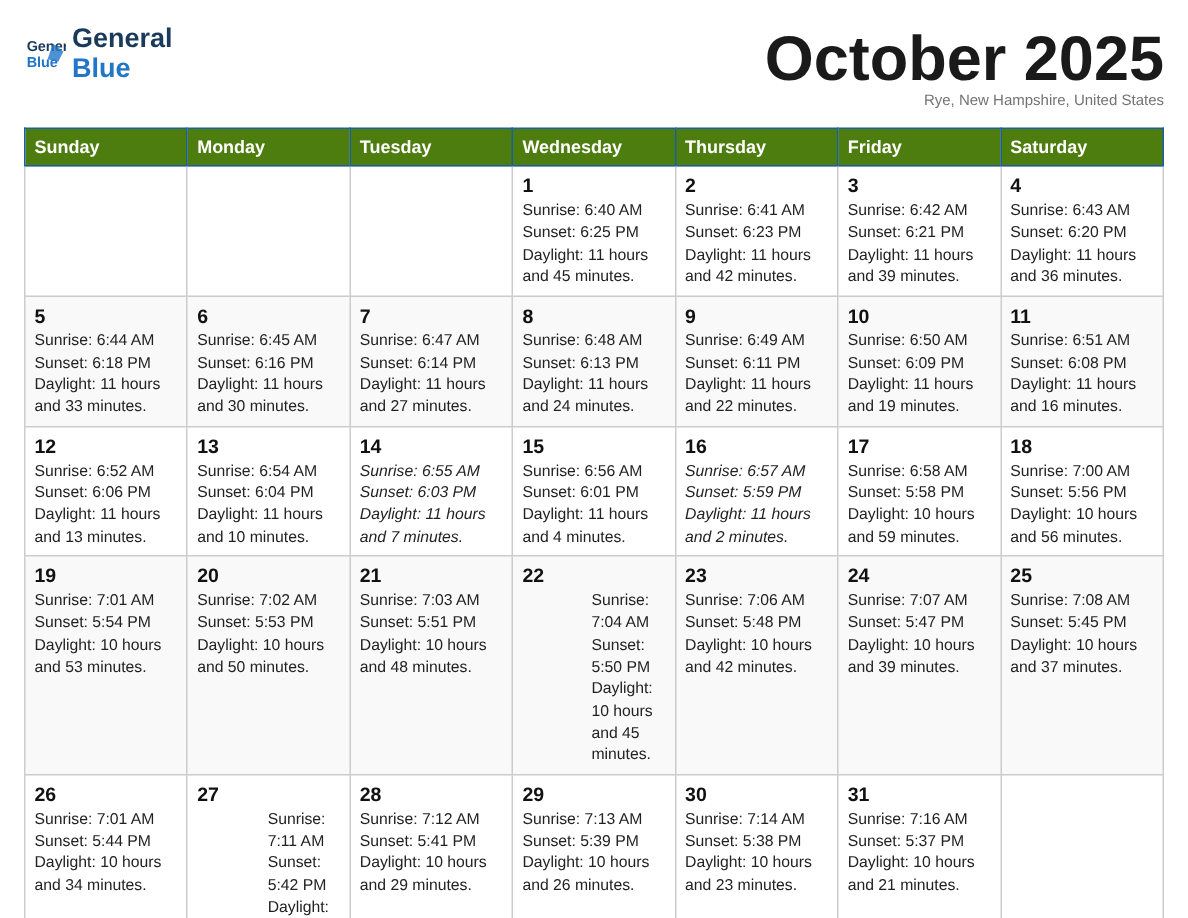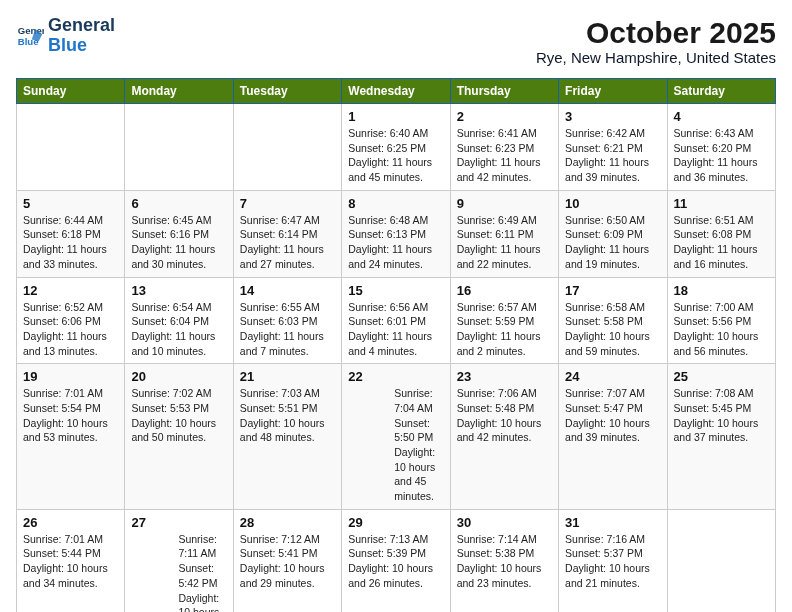--- a/index.html
+++ b/index.html
@@ -27,28 +27,28 @@
       color: #1a3a5c;
       line-height: 1.1;
     }
     .logo-blue { color: #2176c7; }
     .logo-icon {
       width: 28px;
       height: 28px;
     }
     .title-block { text-align: right; }
     .month-title {
-      font-size: 30px;
+      font-size: 42px;
       font-weight: bold;
       color: #1a1a1a;
       line-height: 1.1;
     }
     .subtitle {
-      font-size: 15px;
-      color: #0f172a;
+      font-size: 10px;
+      color: #737373;
     }
     table {
       width: 100%;
       border-collapse: collapse;
       font-size: 11px;
     }
     thead tr th {
       background-color: #4d7c0f;
       color: #fff;
       padding: 5px 6px;
@@ -198,33 +198,33 @@
 Daylight: 11 hours and 13 minutes.</div>
         </td>
         <td>
           <span class="day-number">13</span>
           <div class="day-info" style="white-space: pre-line;">Sunrise: 6:54 AM
 Sunset: 6:04 PM
 Daylight: 11 hours and 10 minutes.</div>
         </td>
         <td>
           <span class="day-number">14</span>
-          <div class="day-info" style="white-space: pre-line;">Sunrise: 6:55 AM
+          <div class="day-info" style="white-space: pre-line; font-style: italic;">Sunrise: 6:55 AM
 Sunset: 6:03 PM
 Daylight: 11 hours and 7 minutes.</div>
         </td>
         <td>
           <span class="day-number">15</span>
           <div class="day-info" style="white-space: pre-line;">Sunrise: 6:56 AM
 Sunset: 6:01 PM
 Daylight: 11 hours and 4 minutes.</div>
         </td>
         <td>
           <span class="day-number">16</span>
-          <div class="day-info" style="white-space: pre-line;">Sunrise: 6:57 AM
+          <div class="day-info" style="white-space: pre-line; font-style: italic;">Sunrise: 6:57 AM
 Sunset: 5:59 PM
 Daylight: 11 hours and 2 minutes.</div>
         </td>
         <td>
           <span class="day-number">17</span>
           <div class="day-info" style="white-space: pre-line;">Sunrise: 6:58 AM
 Sunset: 5:58 PM
 Daylight: 10 hours and 59 minutes.</div>
         </td>
         <td>

